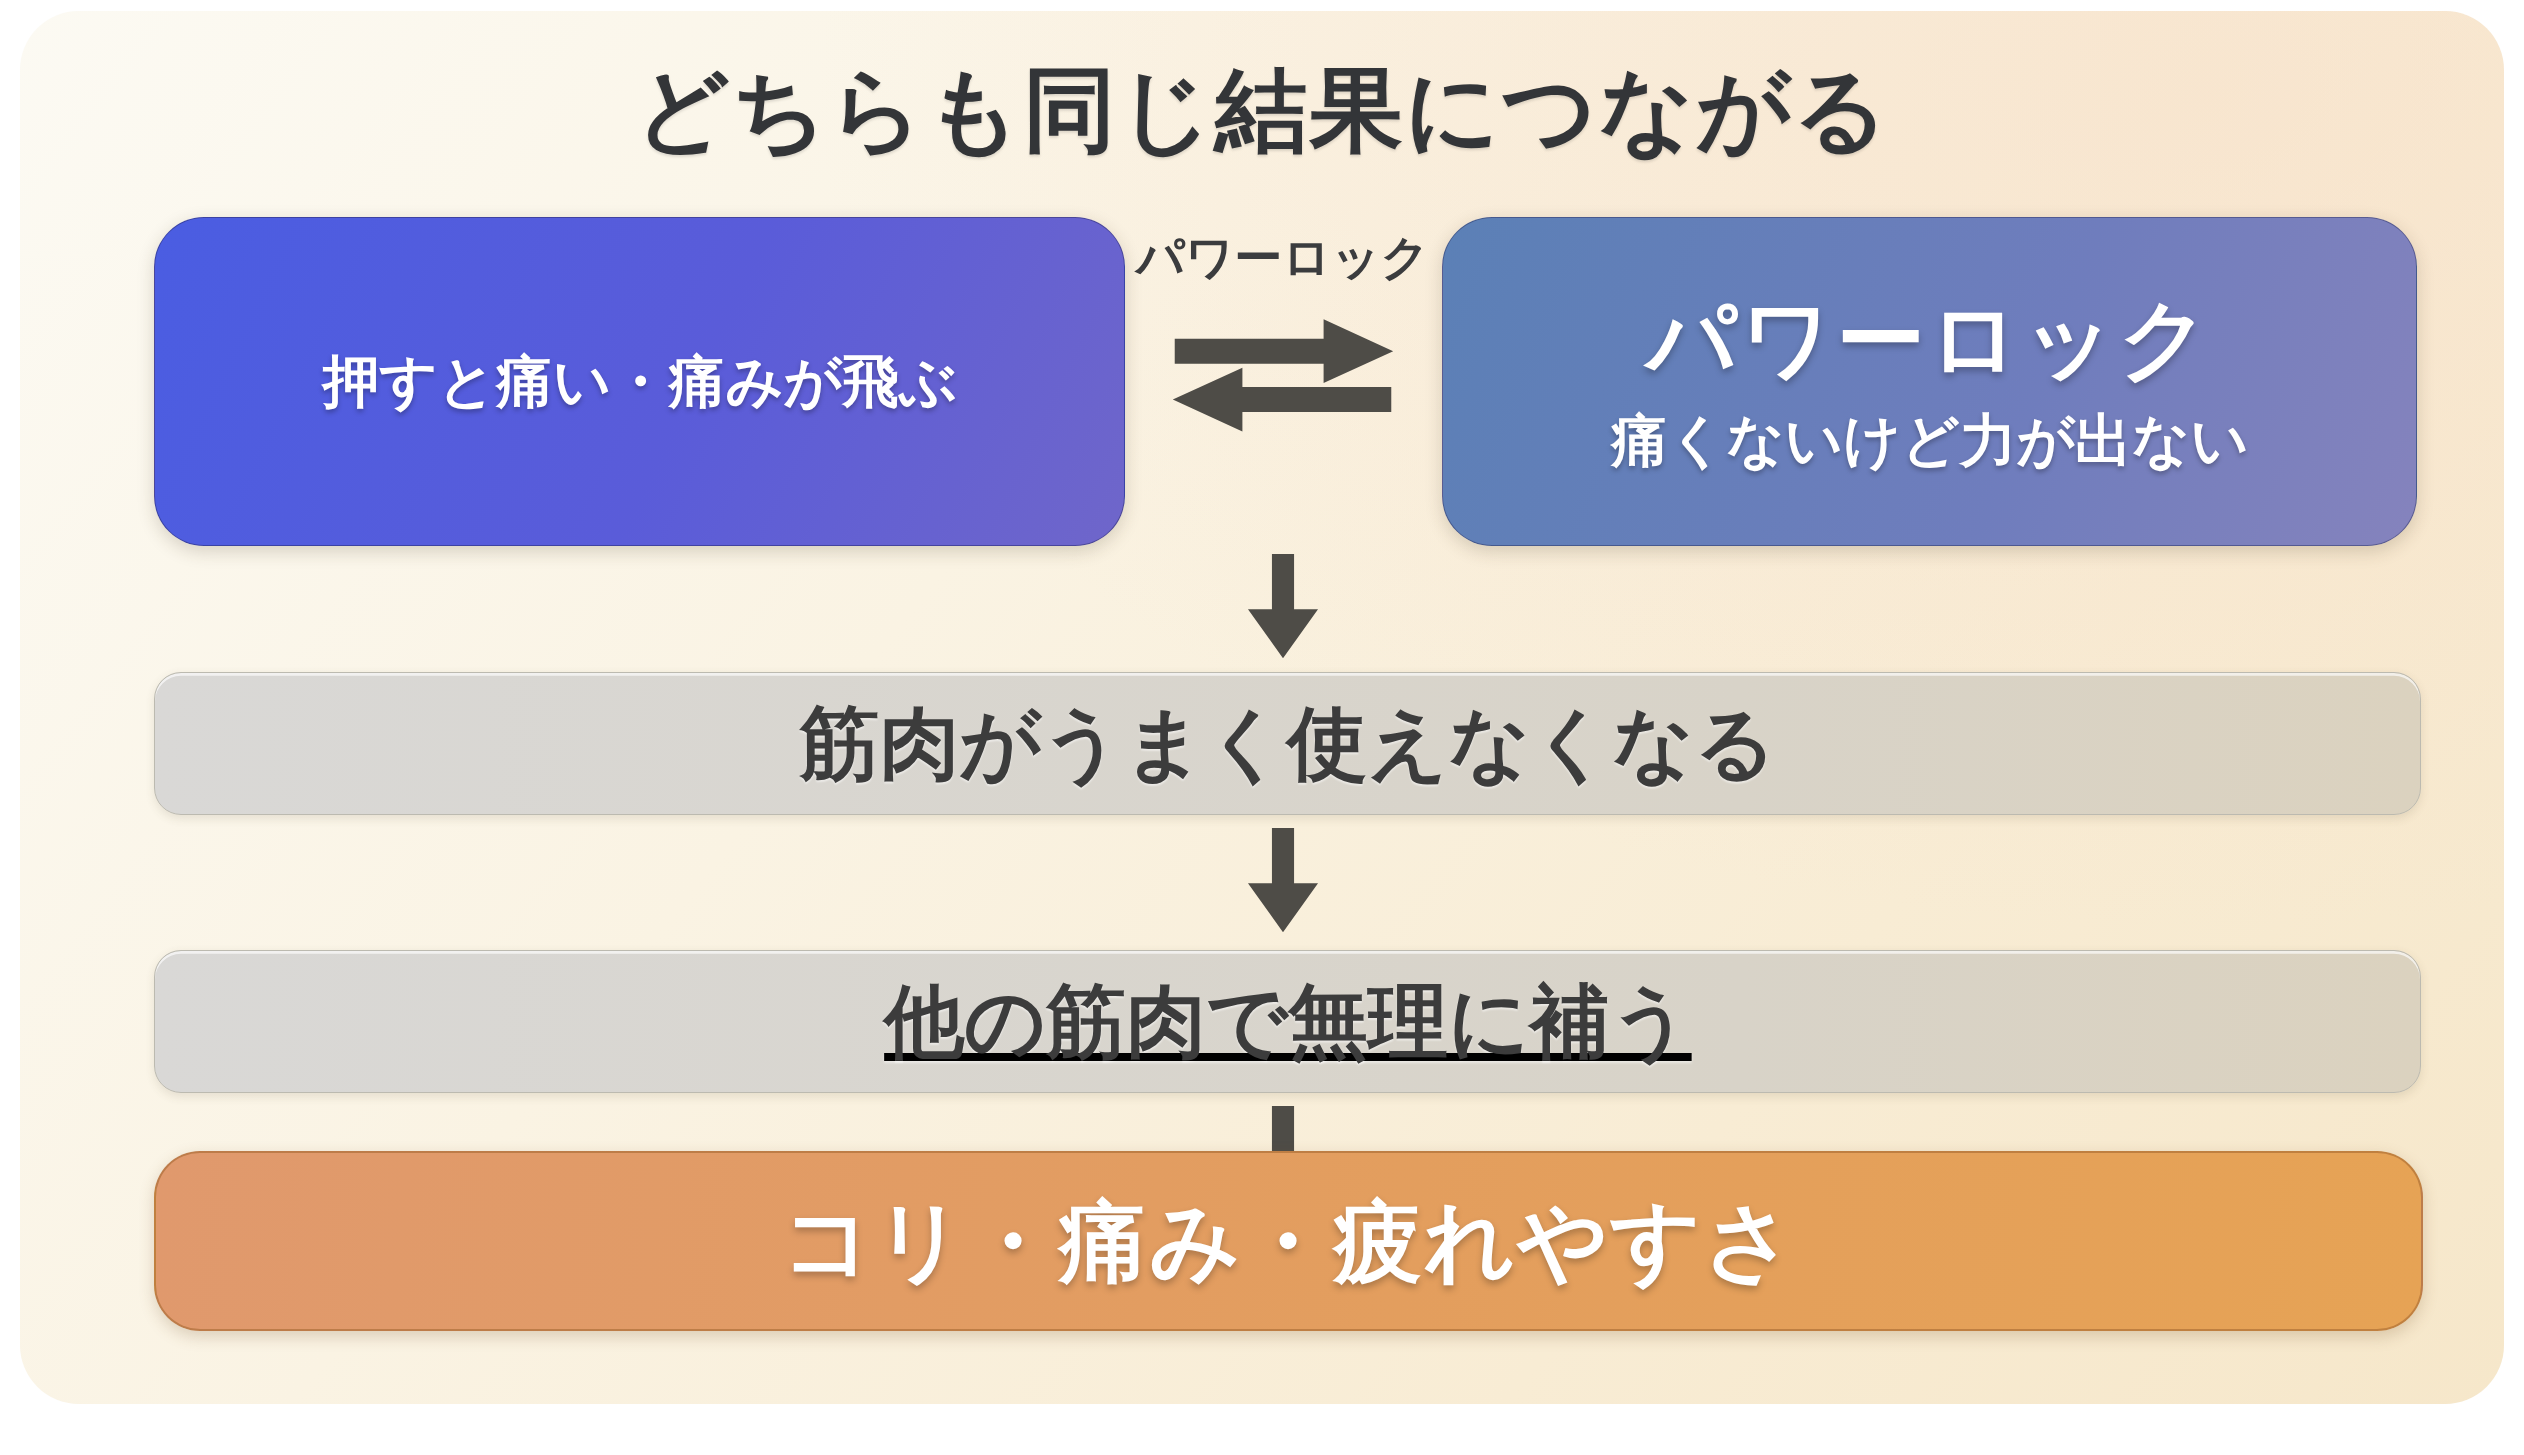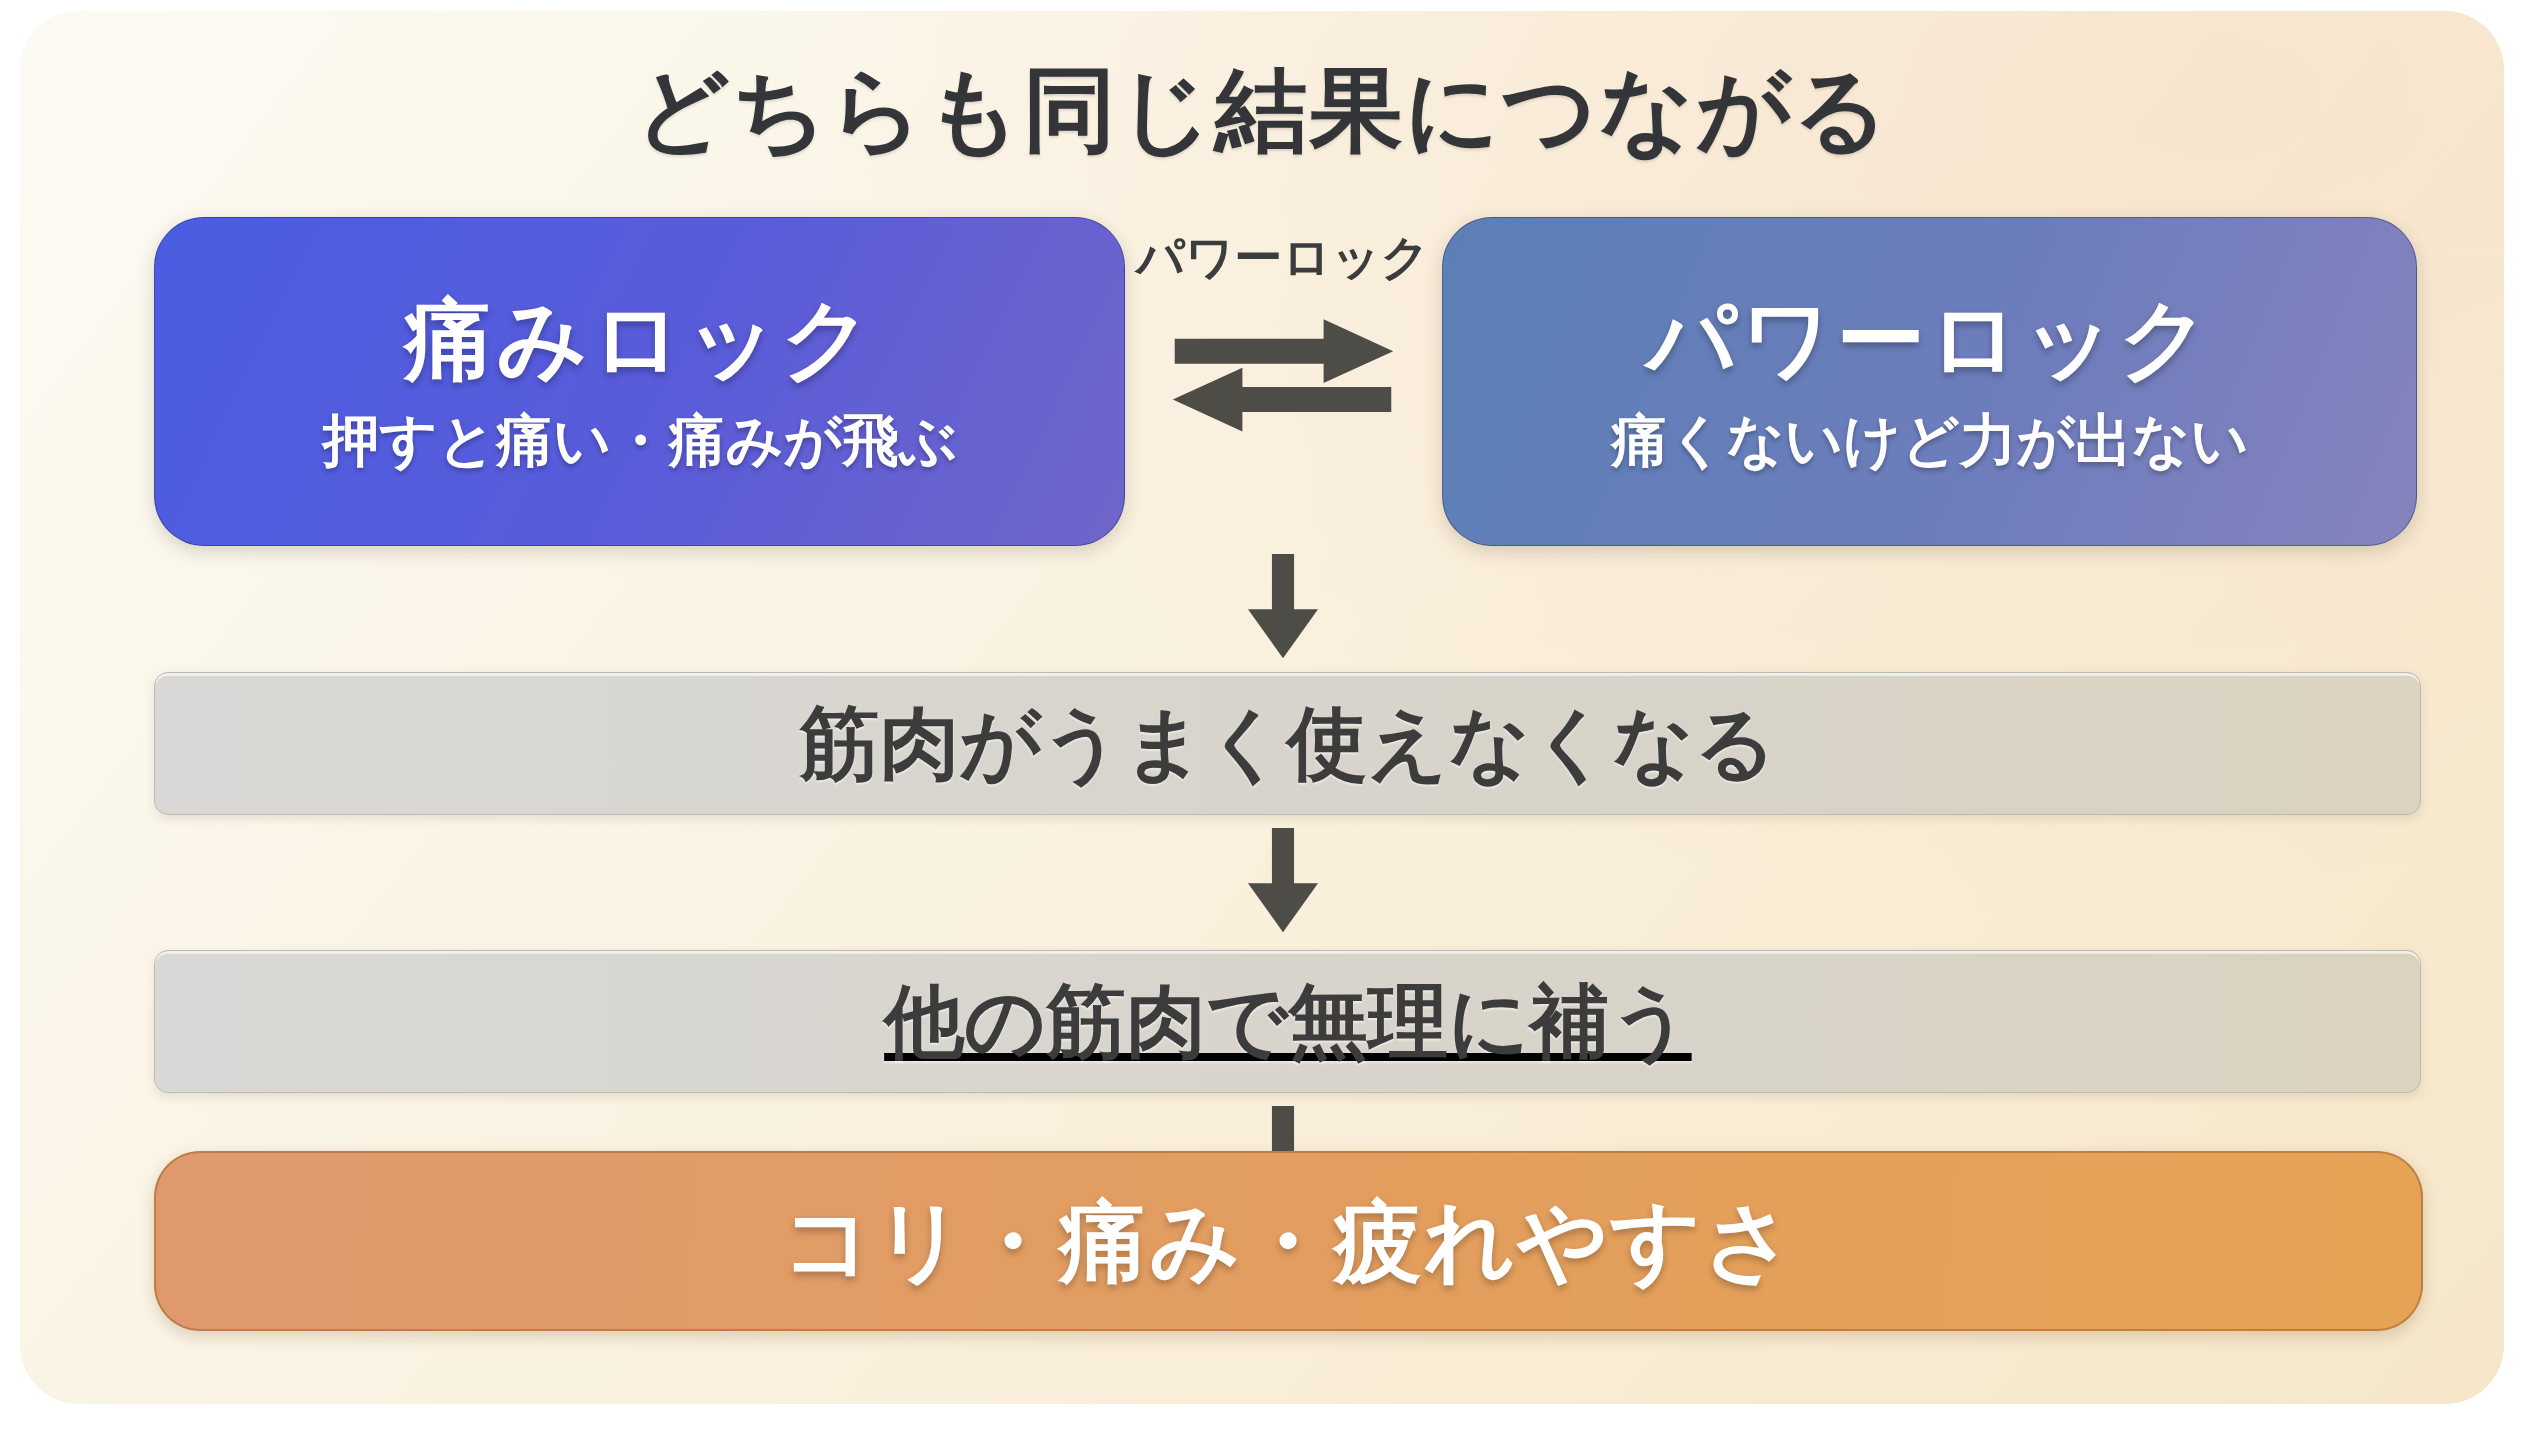--- a/index.html
+++ b/index.html
@@ -92,21 +92,21 @@
   .down-arrow {
     position: absolute;
     left: 1221px;
     width: 84px; height: 106px;
   }
   .down-arrow svg { display: block; width: 100%; height: 100%; }
   .step {
     position: absolute;
     left: 134px;
     width: 2265px; height: 141px;
-    border-radius: 14px;
+    border-radius: 27px;
     background: linear-gradient(90deg, #d9d8d6 0%, #d8d3c8 70%, #dbd2bf 100%);
     border: 1.9px solid #bcbab0;
     box-shadow: inset 0 2.8px 0 rgba(255,255,255,0.65), 0 3.7px 9.3px rgba(80,70,50,0.12);
     display: flex;
     align-items: center;
     justify-content: center;
   }
   .step .step-label {
     font-size: 80px;
     font-weight: 800;
@@ -140,21 +140,20 @@
 </style>
 </head>
 <body>
 
 <div class="stage">
   <div class="panel">
 
     <div class="title">どちらも同じ結果につながる</div>
 
     <div class="node pain-lock">
-      <div class="node-title">痛みロック</div>
       <div class="node-subtitle">押すと痛い・痛みが飛ぶ</div>
     </div>
 
     <div class="mutual">
       <div class="mutual-label">パワーロック</div>
       <svg width="232" height="139" viewBox="0 0 240 140" aria-hidden="true">
         <path class="arrow-fill" d="M8 36 H162 V16 L234 49 L162 82 V62 H8 Z"></path>
         <path class="arrow-fill" d="M232 86 H78 V66 L6 99 L78 132 V112 H232 Z"></path>
       </svg>
     </div>

